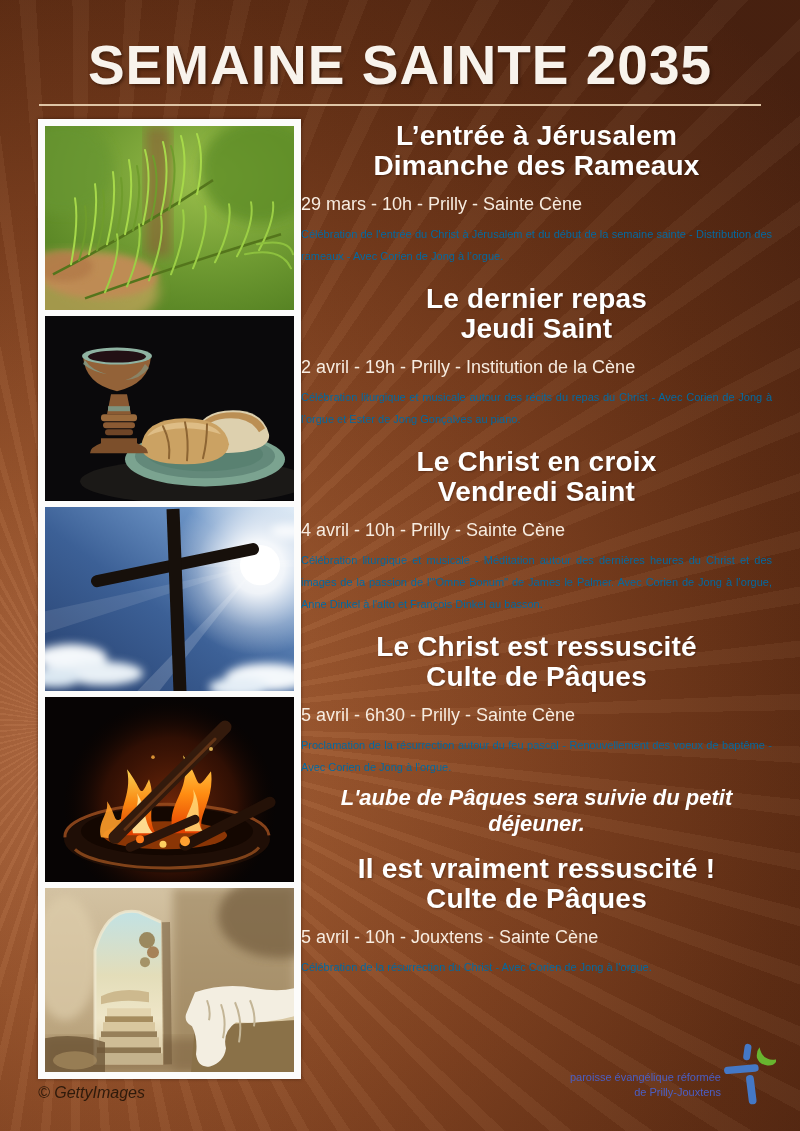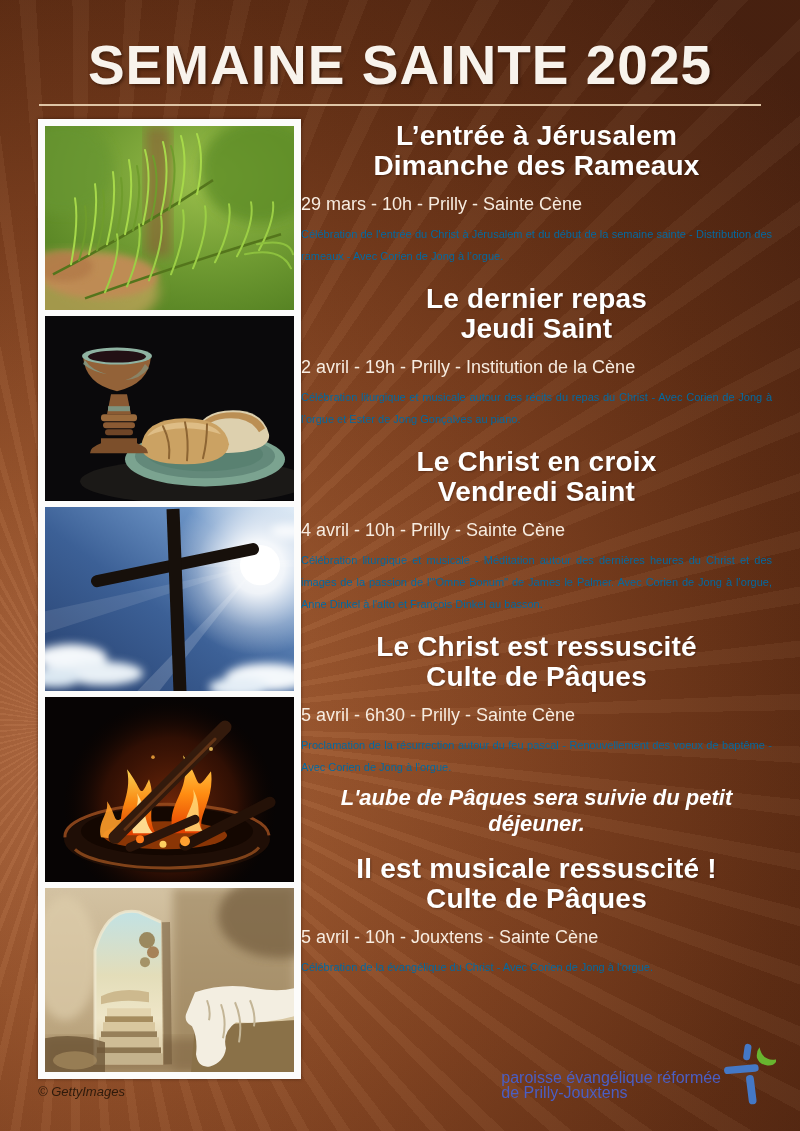--- a/index.html
+++ b/index.html
@@ -26,45 +26,45 @@
   
   .content { display:flex; margin-top:13px; padding:0 28px 0 38px; align-items:flex-start; }
   .left-col { width:263px; flex:none; }
   .photo-strip {
     background:#fcfcfb; padding:7px; width:263px; height:960px;
     display:flex; flex-direction:column; gap:6px;
     box-shadow:0 0 3px rgba(20,8,2,.5);
   }
   .photo { flex:1 1 0; overflow:hidden; background:#000; position:relative; }
   .photo svg { display:block; width:100%; height:100%; }
-  .credit { margin-top:5px; font-size:13px; font-style:italic; color:#2e1a0b; }
+  .credit { margin-top:5px; font-size:16px; font-style:italic; color:#2e1a0b; }
 
   .events { flex:1; padding-top:2px; }
   .event { margin-bottom:17px; }
   .event-title {
     text-align:center; color:#ffffff; font-weight:bold;
     font-size:28px; line-height:30px; letter-spacing:.2px;
     text-shadow:1px 1px 2px rgba(30,10,2,.35);
   }
   .event-date { text-align:left; color:#f7ece0; font-size:18px; margin-top:13px; }
   .event-desc { color:#0369a1; font-size:11px; line-height:22px; margin-top:8px; text-align:justify; }
   .event-note { color:#ffffff; font-size:22px; font-weight:bold; font-style:italic; text-align:center; margin-top:7px; }
 
   
   .logo { position:absolute; right:24px; bottom:24px; display:flex; align-items:flex-end; gap:3px; }
-  .logo-text { text-align:left; color:#4a5ec4; font-size:16px; line-height:15px; padding-bottom:7px; }
+  .logo-text { text-align:right; color:#4a5ec4; font-size:11px; line-height:15px; padding-bottom:7px; }
   .logo-mark svg { width:52px; height:64px; display:block; }
 </style>
 </head>
 <body>
 
 <div class="poster">
 
   <div class="header">
-    <h1>SEMAINE SAINTE 2025</h1>
+    <h1>SEMAINE SAINTE 2035</h1>
     <div class="title-rule"></div>
   </div>
 
   <div class="content">
 
     <div class="left-col">
       <div class="photo-strip">
 
         <div class="photo">
           <svg viewBox="0 0 249 184" preserveAspectRatio="none">
@@ -281,25 +281,25 @@
           <div>Le Christ est ressuscité</div>
           <div>Culte de Pâques</div>
         </div>
         <div class="event-date">5 avril - 6h30 - Prilly - Sainte Cène</div>
         <div class="event-desc">Proclamation de la résurrection autour du feu pascal - Renouvellement des voeux de baptême - Avec Corien de Jong à l’orgue.</div>
         <div class="event-note">L'aube de Pâques sera suivie du petit déjeuner.</div>
       </div>
 
       <div class="event">
         <div class="event-title">
-          <div>Il est musicale ressuscité !</div>
+          <div>Il est vraiment ressuscité !</div>
           <div>Culte de Pâques</div>
         </div>
         <div class="event-date">5 avril - 10h - Jouxtens - Sainte Cène</div>
-        <div class="event-desc">Célébration de la évangélique du Christ - Avec Corien de Jong à l’orgue.</div>
+        <div class="event-desc">Célébration de la résurrection du Christ - Avec Corien de Jong à l’orgue.</div>
       </div>
 
     </div>
   </div>
 
   <div class="logo">
     <div class="logo-text">
       <div>paroisse évangélique réformée</div>
       <div>de Prilly-Jouxtens</div>
     </div>

